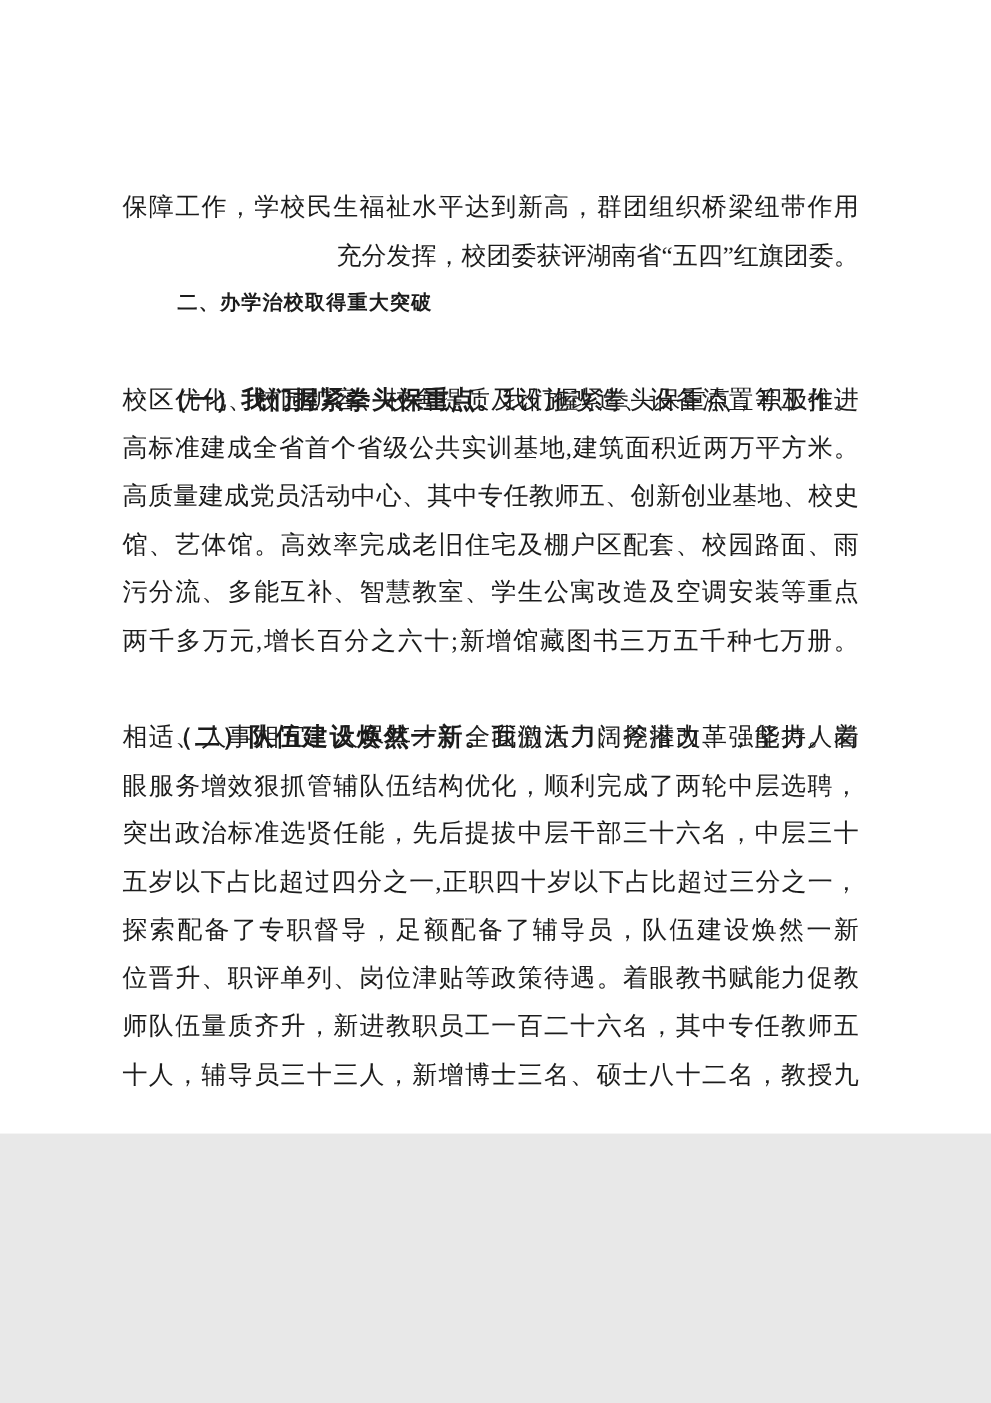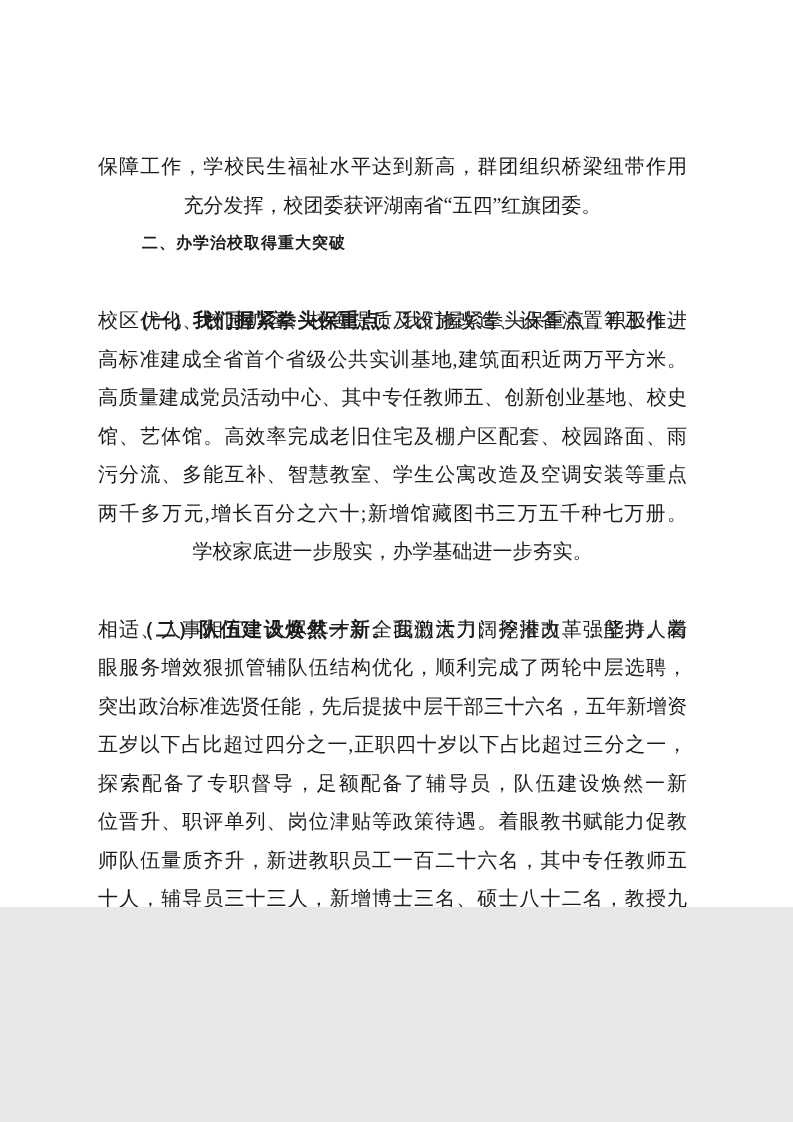--- a/index.html
+++ b/index.html
@@ -27,21 +27,21 @@
     line-height: 38.55px;
     font-size: 20px;
     white-space: pre-wrap;
   }
   .fill {
     text-align: justify;
     text-align-last: justify;
     text-justify: inter-character;
   }
   .end {
-    text-align: center;
+    text-align: right;
   }
   .indent {
     text-indent: 44px;
   }
   .heading {
     font-family: "Liberation Sans", "DejaVu Sans", sans-serif;
     font-weight: 700;
     font-size: 16px;
     letter-spacing: 1px;
   }
@@ -72,28 +72,27 @@
 
     <div class="line fill indent">
       <span class="lead">（一）我们握紧拳头保重点。</span><span>我们握紧拳头保重点，积极推进</span>
     </div>
     <div class="line fill">校区优化、校园扩容、校舍提质及设施改造、设备添置等工作。</div>
     <div class="line fill">高标准建成全省首个省级公共实训基地,建筑面积近两万平方米。</div>
     <div class="line fill">高质量建成党员活动中心、其中专任教师五、创新创业基地、校史</div>
     <div class="line fill">馆、艺体馆。高效率完成老旧住宅及棚户区配套、校园路面、雨</div>
     <div class="line fill">污分流、多能互补、智慧教室、学生公寓改造及空调安装等重点</div>
     <div class="line fill">两千多万元,增长百分之六十;新增馆藏图书三万五千种七万册。</div>
-    <div class="line end">学校家底进一步殷实，办学基础进一步夯实。</div>
 
     <div class="line fill indent">
       <span class="lead">（二）队伍建设焕然一新。</span><span>我们大刀阔斧推改革，坚持人岗</span>
     </div>
     <div class="line fill">相适、人事相宜、人尽其才，全面激活力、挖潜力、强能力。着</div>
     <div class="line fill">眼服务增效狠抓管辅队伍结构优化，顺利完成了两轮中层选聘，</div>
-    <div class="line fill">突出政治标准选贤任能，先后提拔中层干部三十六名，五年新增资</div>
+    <div class="line fill">突出政治标准选贤任能，先后提拔中层干部三十六名，中层三十</div>
     <div class="line fill">五岁以下占比超过四分之一,正职四十岁以下占比超过三分之一，</div>
     <div class="line fill">探索配备了专职督导，足额配备了辅导员，队伍建设焕然一新</div>
     <div class="line fill">位晋升、职评单列、岗位津贴等政策待遇。着眼教书赋能力促教</div>
     <div class="line fill">师队伍量质齐升，新进教职员工一百二十六名，其中专任教师五</div>
     <div class="line fill">十人，辅导员三十三人，新增博士三名、硕士八十二名，教授九</div>
 
   </div>
 
   <div class="page-number">— 5 —</div>
 </div>

